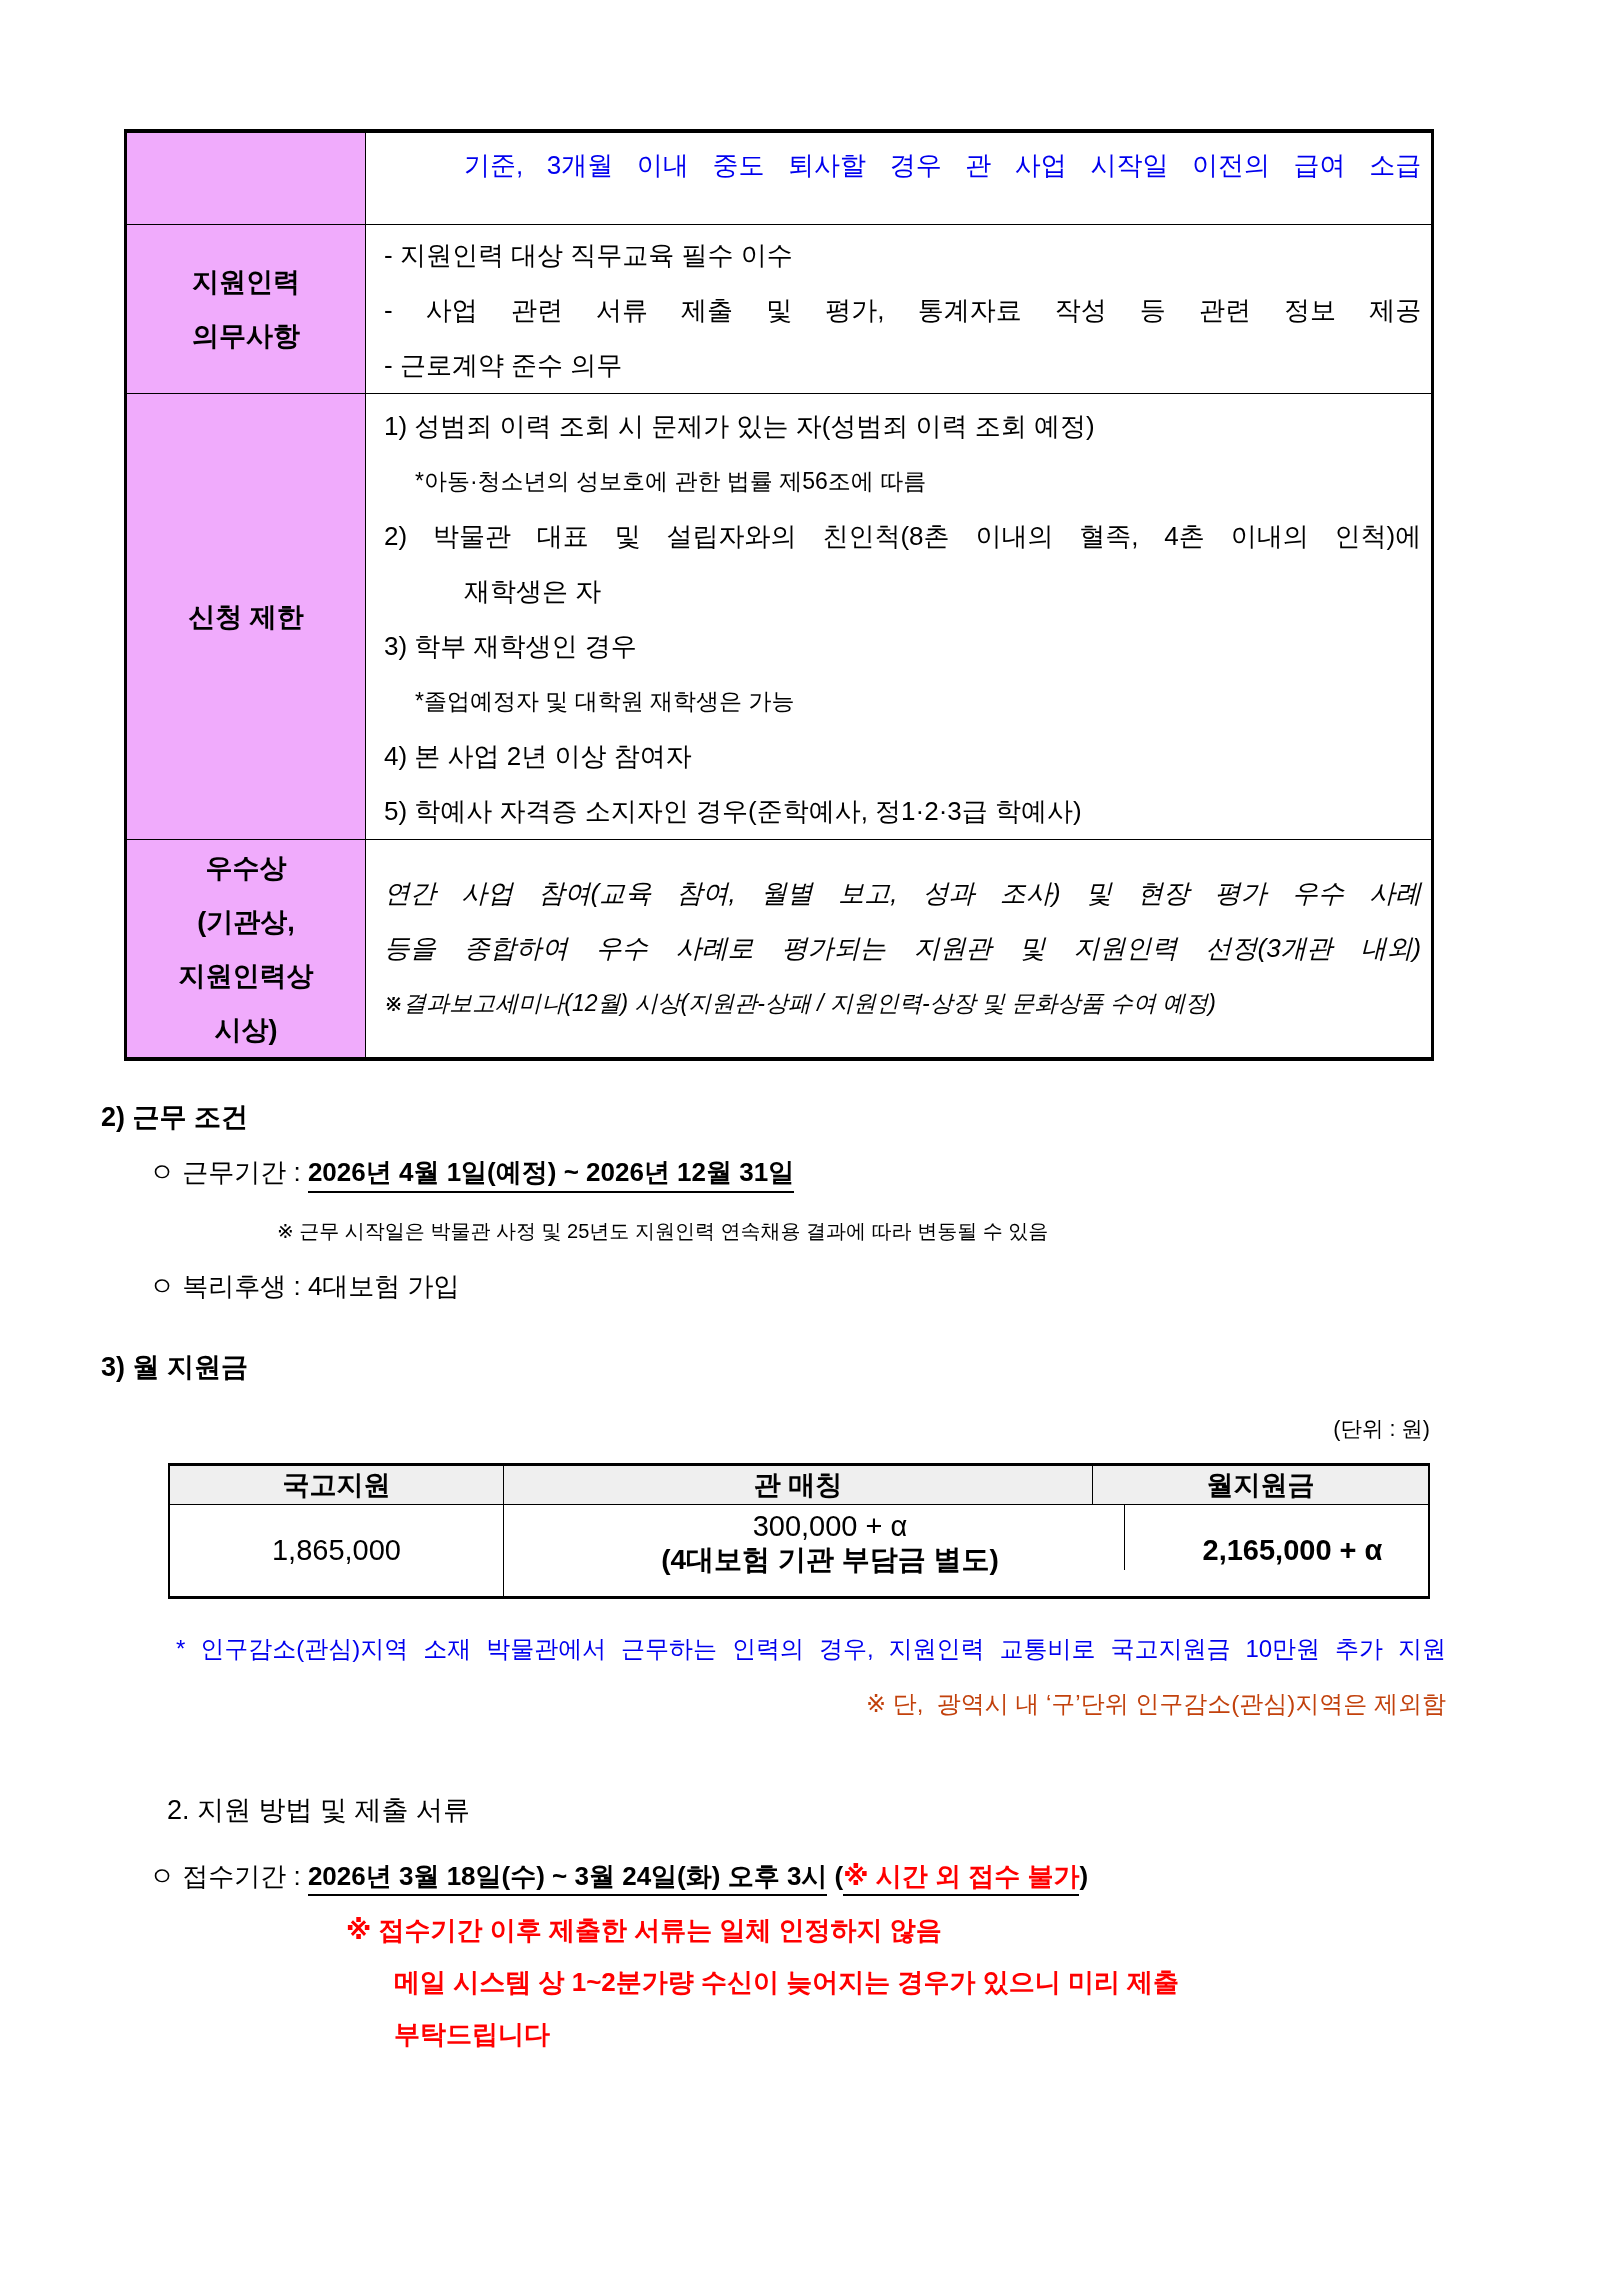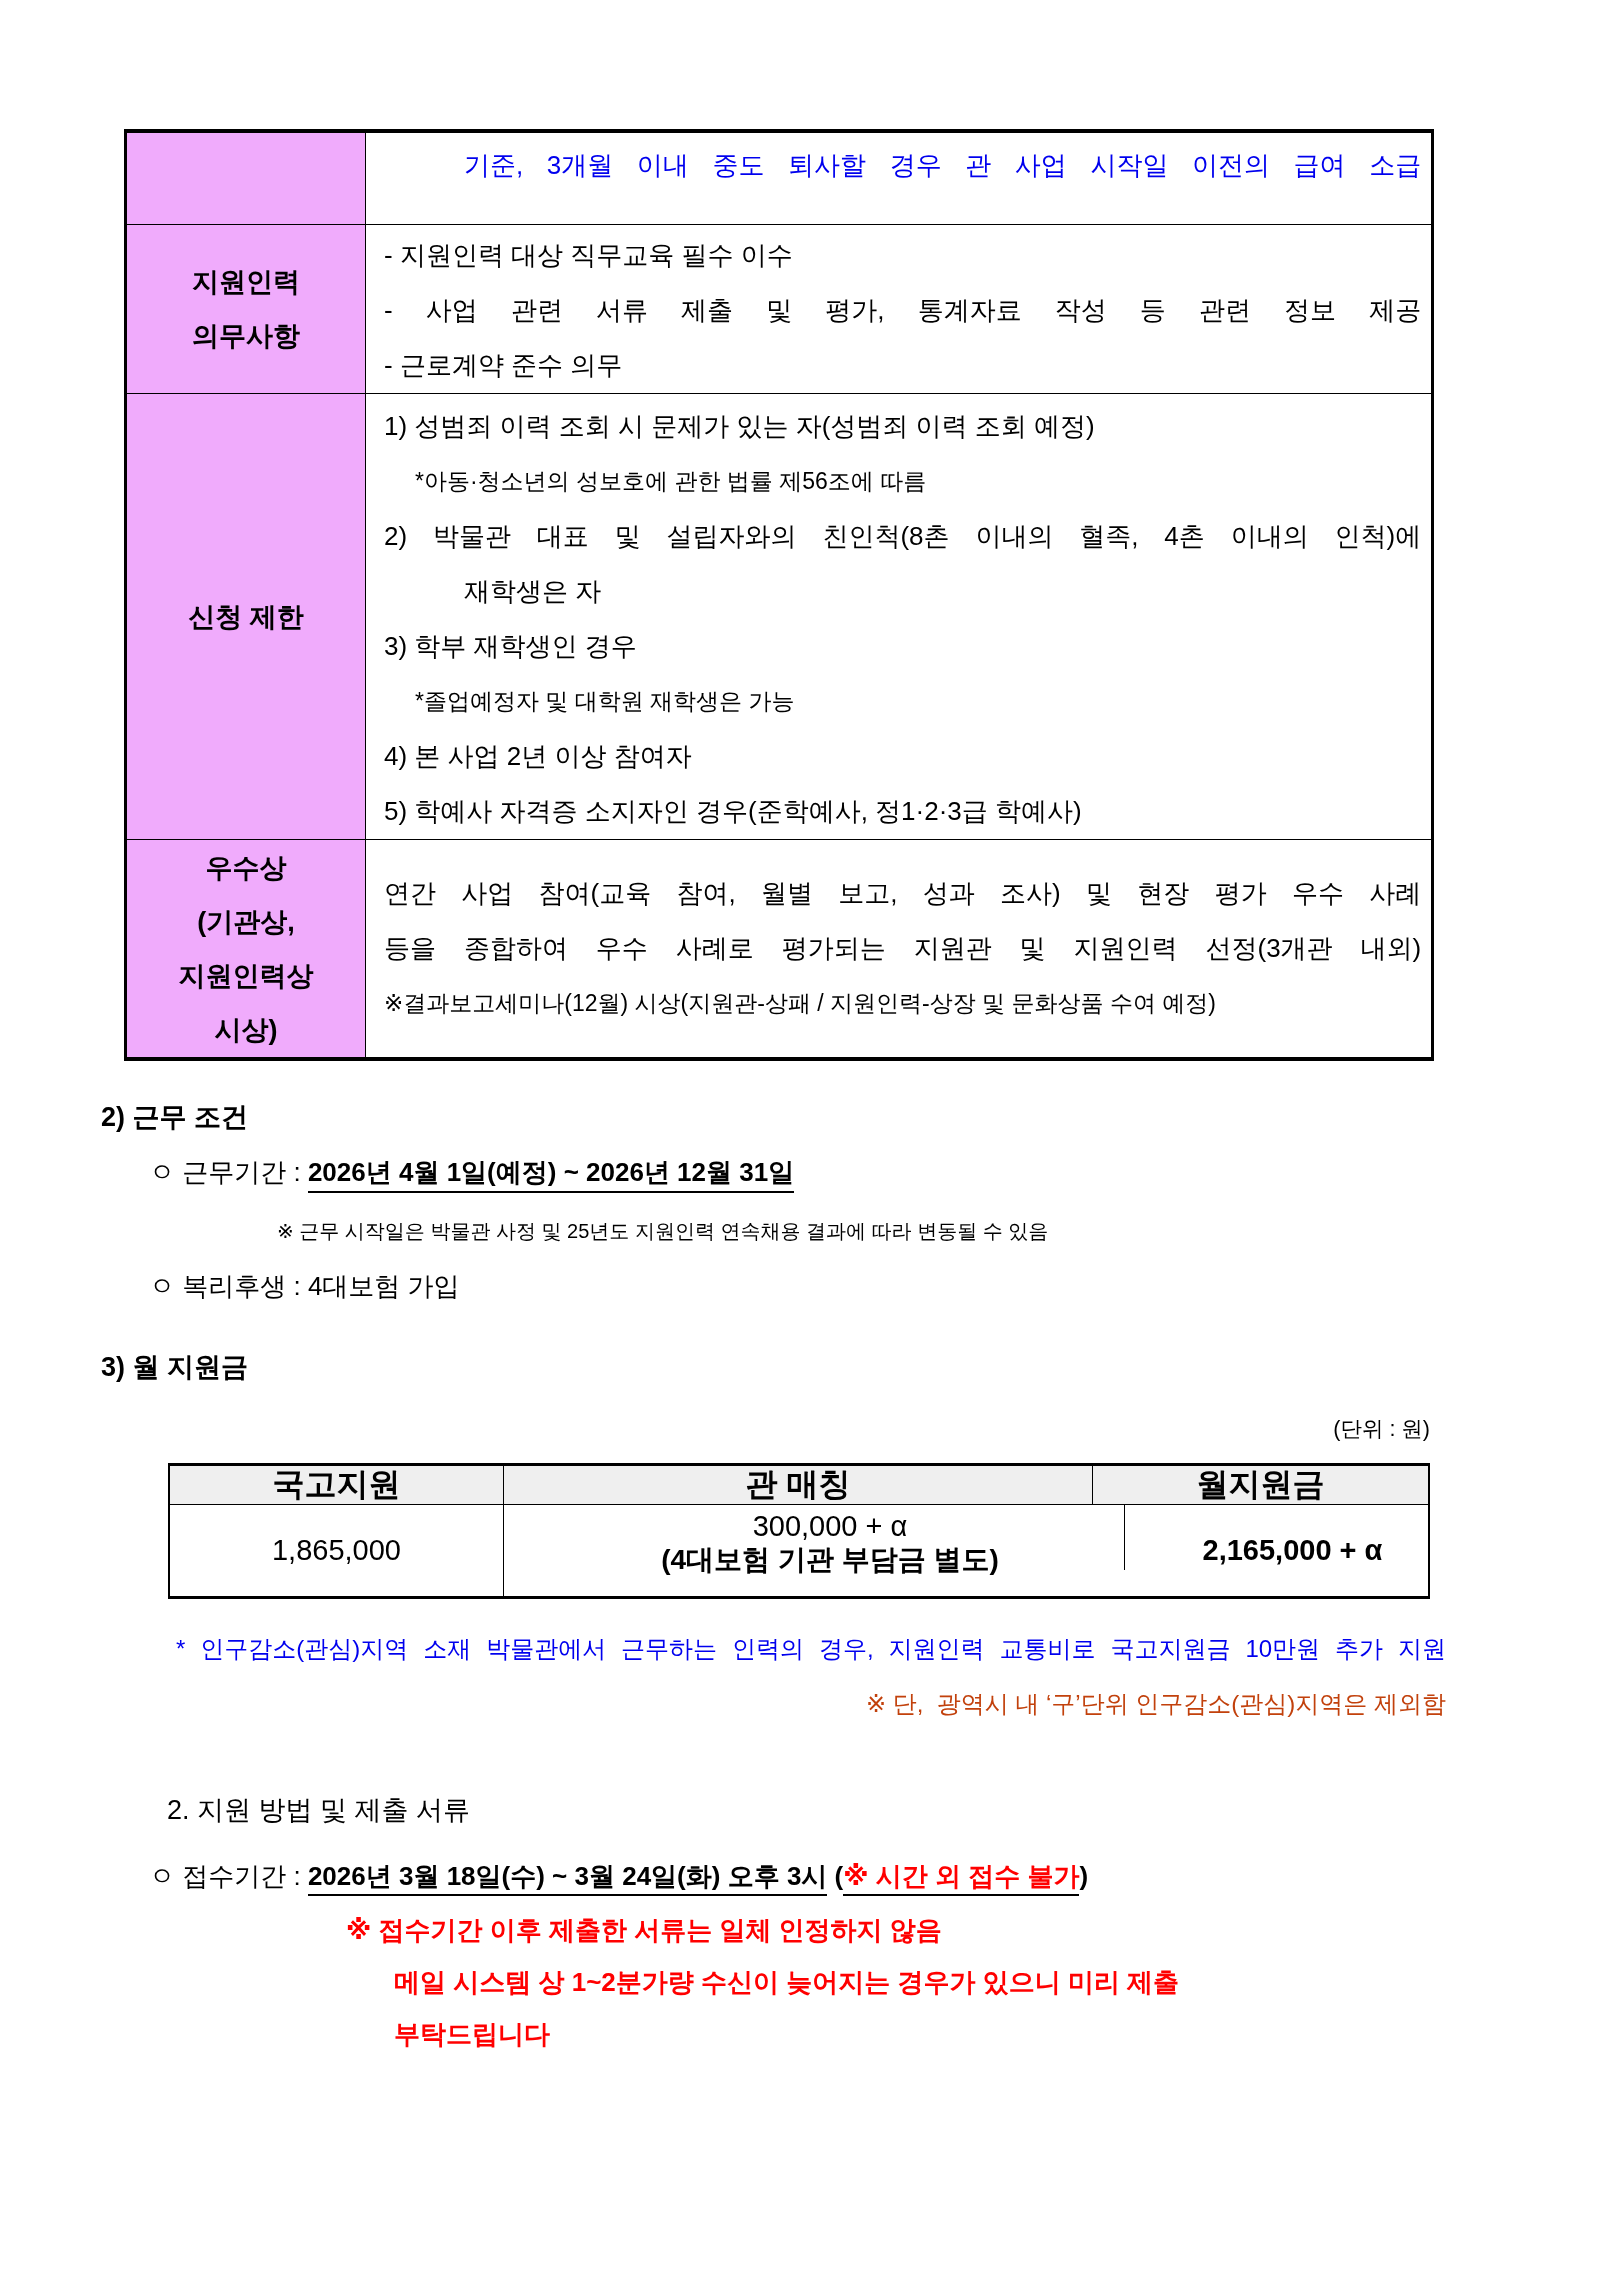--- a/index.html
+++ b/index.html
@@ -25,21 +25,21 @@
     font-size:27px; font-weight:bold; line-height:54px; text-align:center;
   }
   .t1-body { flex:1 1 auto; font-size:26px; line-height:55px; padding:0 9.8px 0 18px; }
   .r1 { min-height:91px; }
   .r1 .t1-body { color:#0000ee; line-height:47px; padding-top:8.5px; padding-left:98px; }
   .r2 { min-height:164px; }
   .r2 .t1-body { padding-top:3.3px; }
   .r3 { min-height:446px; }
   .r3 .t1-body { padding-top:5.2px; }
   .r4 { min-height:218px; }
-  .r4 .t1-body { display:flex; flex-direction:column; justify-content:center; line-height:55px; }
+  .r4 .t1-body { display:flex; flex-direction:column; justify-content:center; line-height:55px;font-style:italic; }
   .sub-note { font-size:23px; padding-left:31px; }
   .hang { padding-left:80px; }
   .small-note { font-size:23px; }
   .jl { text-align:justify; text-align-last:justify; }
 
   
   .h-num { margin-left:101px; font-size:27px; font-weight:bold; line-height:55px; }
   .bullet { margin-left:149px; font-size:26px; line-height:55px; }
   .note-line { margin-left:277px; font-size:20px; line-height:55px; }
   .u { border-bottom:2.6px solid #000; padding-bottom:3.3px; }
@@ -47,21 +47,21 @@
   .unit-line { margin-left:168px; width:1262px; text-align:right; font-size:21.5px; line-height:39px; margin-top:15px; }
 
   
   .t2 {
     margin-left:168px; width:1262px; margin-top:14.4px;
     border:2.6px solid #000; border-top:3.9px solid #000; border-bottom:3.9px solid #000;
   }
   .t2-hrow { display:flex; background:#efefef; border-bottom:1.3px solid #000; }
   .t2-hcell {
     display:flex; align-items:center; justify-content:center;
-    height:38px; font-size:32px; font-weight:bold;
+    height:38px; font-size:27px; font-weight:bold;
   }
   .t2-drow { display:flex;gap:32px; }
   .t2-dcell {
     display:flex; flex-direction:column; align-items:center; justify-content:center;
     height:91px; font-size:29px;
   }
   .c1 { width:334px; flex:0 0 334px; border-right:1.3px solid #000; }
   .c2 { width:589px; flex:0 0 589px; border-right:1.3px solid #000; }
   .c3 { flex:1 1 auto; }
   .t2-dcell.c2 { justify-content:space-between; padding:5.2px 0 0 0; height:65px; overflow:visible; }

